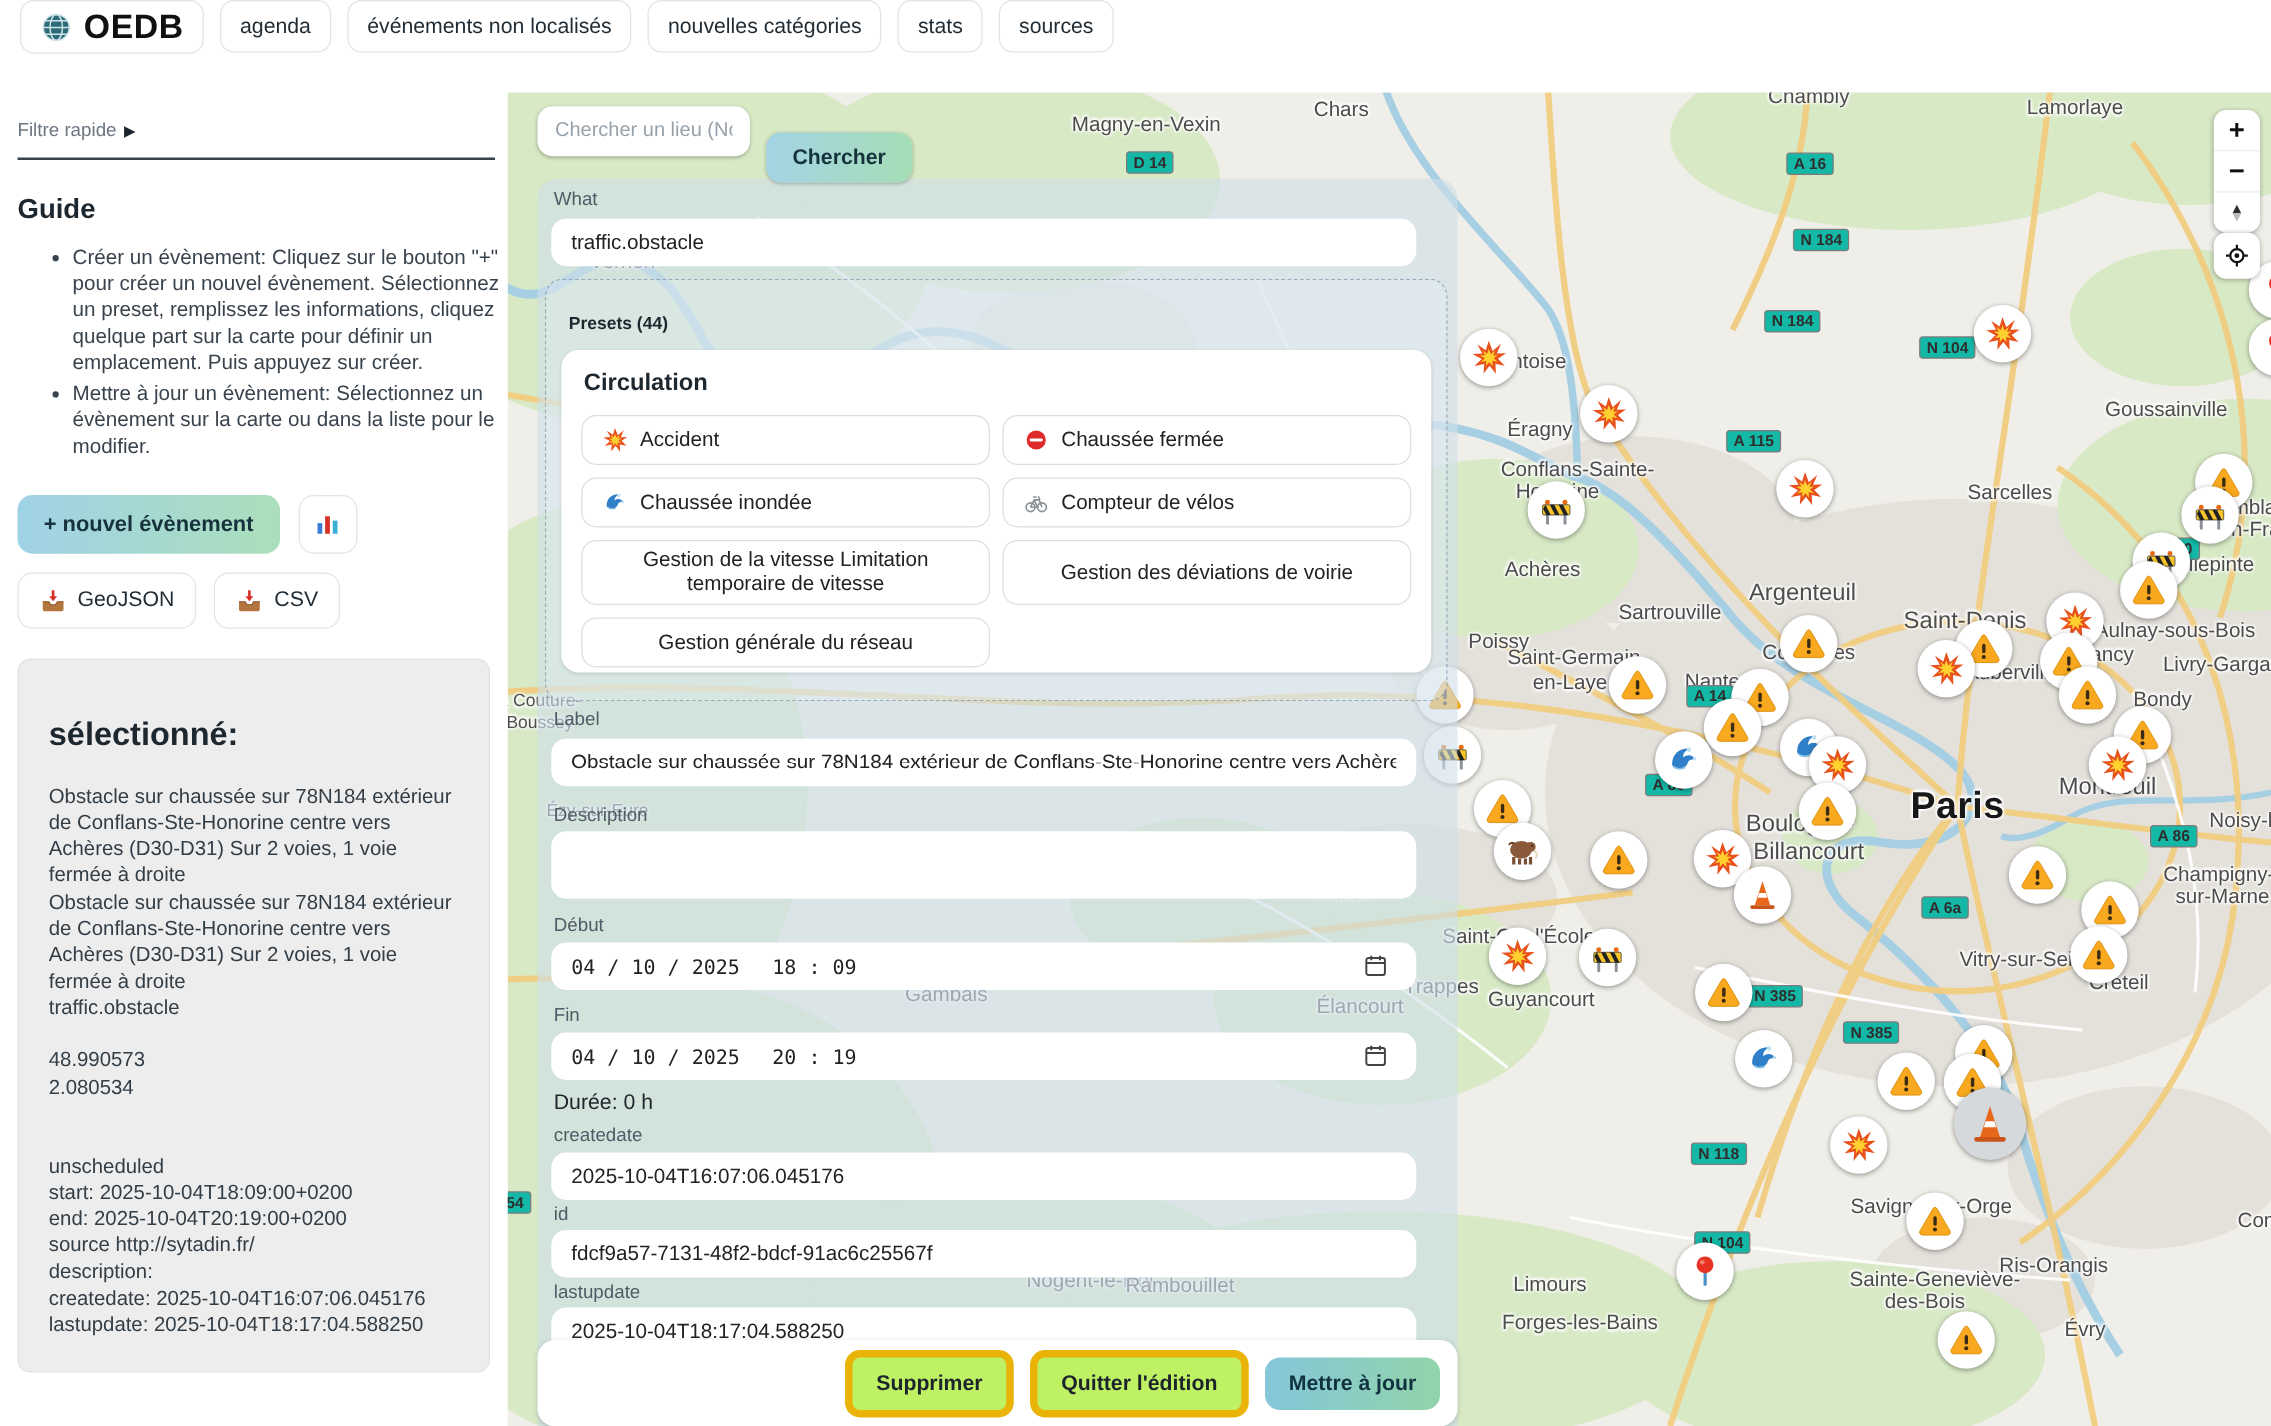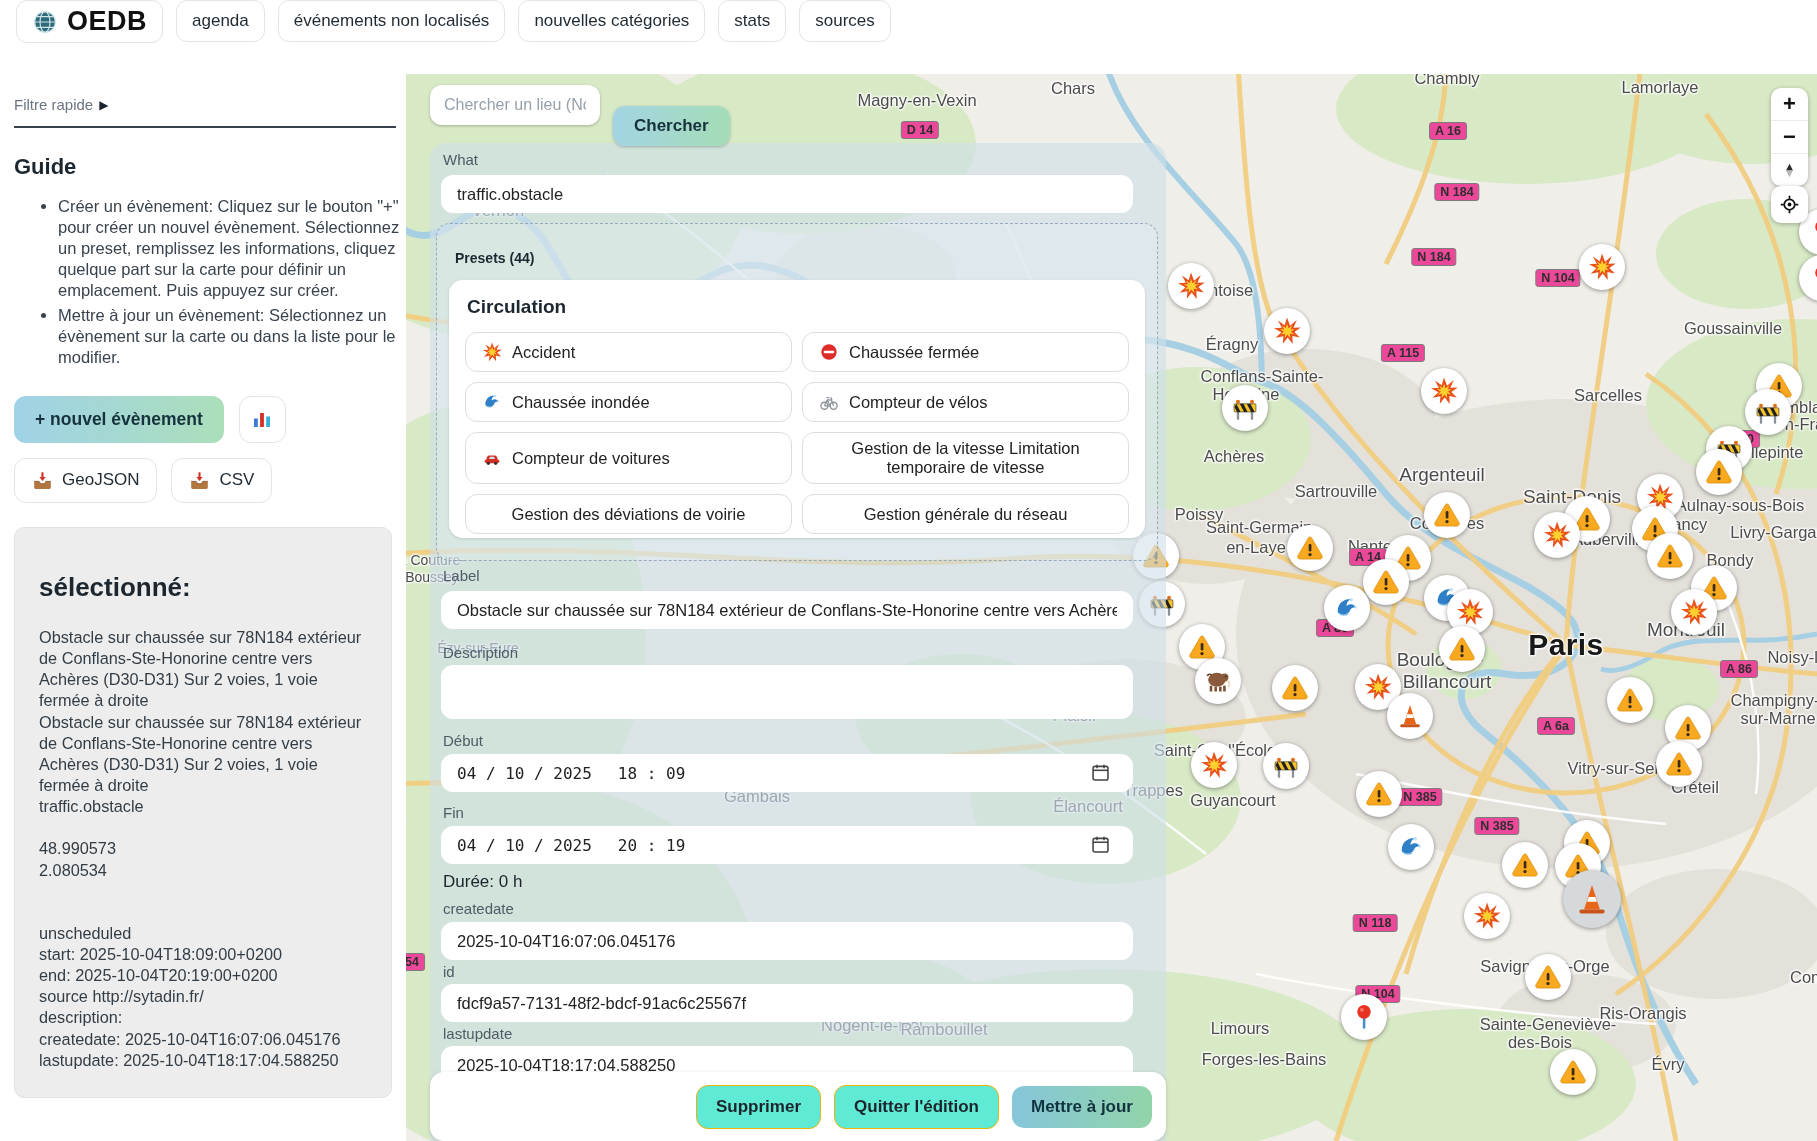--- a/index.html
+++ b/index.html
@@ -37,21 +37,21 @@
   
   .map{position:absolute;left:406px;top:74px;width:1411px;height:1067px;background:#f0eee8;overflow:hidden;z-index:1;}
   .map svg.bg{position:absolute;left:0;top:0;}
   .lbl{position:absolute;transform:translate(-50%,-50%);color:#4c4c4c;white-space:nowrap;z-index:2;
        text-shadow:-1px -1px 2px #fff,1px -1px 2px #fff,-1px 1px 2px #fff,1px 1px 2px #fff;}
   .lbl.s{font-size:14px;}
   .lbl.m{font-size:16.5px;}
   .lbl.l{font-size:19px;}
   .lbl.xl{font-size:30px;font-weight:700;color:#181818;letter-spacing:.4px;}
   .shield{position:absolute;transform:translate(-50%,-50%);font-size:12.5px;font-weight:700;color:#2e2e2e;
-          background:#ec4899;border:1.5px solid #7c7c7c;border-radius:3px;padding:1px 5px;z-index:2;white-space:nowrap;}
+          background:#14b8a6;border:1.5px solid #7c7c7c;border-radius:3px;padding:1px 5px;z-index:2;white-space:nowrap;}
   .marker{position:absolute;width:46px;height:46px;border-radius:50%;background:#fff;z-index:3;cursor:pointer;
           box-shadow:0 1px 4px rgba(0,0,0,.4);display:flex;align-items:center;justify-content:center;
           transform:translate(-50%,-50%);}
   .marker svg{width:28px;height:28px;}
   .marker.selected{width:58px;height:58px;background:#d6d9dc;}
   .marker.selected svg{width:36px;height:36px;}
   
   .search-row{position:absolute;left:430px;top:85px;z-index:12;display:flex;gap:13px;}
   .search-input{width:170px;height:40px;border:none;border-radius:12px;background:#fff;padding:0 14px;
                 font-size:16px;color:#333;box-shadow:0 1px 3px rgba(0,0,0,.25);box-sizing:border-box;
@@ -81,21 +81,21 @@
   .preset-btn.noicon{justify-content:center;}
   .preset-btn svg{width:20px;height:20px;flex:0 0 auto;}
   .dt-input{display:flex;align-items:center;gap:26px;font-family:"DejaVu Sans Mono",monospace;font-size:16px;
             color:#222;}
   .dt-input .cal{position:absolute;right:22px;top:8px;width:21px;height:21px;cursor:pointer;}
   .duration{position:absolute;left:13px;top:729px;font-size:17px;color:#1d242b;}
   
   .action-bar{position:absolute;left:430px;top:1072px;width:736px;height:69px;background:#fff;z-index:14;
               border-radius:14px;display:flex;align-items:center;justify-content:flex-end;gap:13px;
               padding-right:14px;box-sizing:border-box;box-shadow:0 1px 4px rgba(0,0,0,.15);}
-  .bar-btn{padding:11px 19px;border:1px solid #eab308;border-radius:12px;background:#5eead4;font-size:17px;
+  .bar-btn{padding:11px 19px;border:6px solid #eab308;border-radius:12px;background:#bef264;font-size:17px;
            font-weight:600;color:#1d242b;cursor:pointer;font-family:"Liberation Sans",sans-serif;}
   .bar-btn.primary{border:none;background:linear-gradient(90deg,#85c6da,#92d4a9);color:#10333f;}
   
   .ctrl-group{position:absolute;right:9px;top:88px;width:37px;background:#fff;border-radius:10px;z-index:16;
               box-shadow:0 1px 4px rgba(0,0,0,.3);overflow:hidden;}
   .ctrl-cell{height:32px;display:flex;align-items:center;justify-content:center;font-size:22px;font-weight:700;
              color:#111;cursor:pointer;border-bottom:1px solid #ececec;}
   .ctrl-cell:last-child{border-bottom:none;}
   .ctrl-locate{position:absolute;right:9px;top:186px;width:37px;height:37px;background:#fff;border-radius:10px;
                z-index:16;box-shadow:0 1px 4px rgba(0,0,0,.3);display:flex;align-items:center;
@@ -686,26 +686,20 @@
                 <use href="#ic-wave"></use>
               </svg>
               <span>Chaussée inondée</span>
             </button>
             <button class="preset-btn">
               <svg>
                 <use href="#ic-bike"></use>
               </svg>
               <span>Compteur de vélos</span>
             </button>
-            <button class="preset-btn">
-              <svg>
-                <use href="#ic-car"></use>
-              </svg>
-              <span>Compteur de voitures</span>
-            </button>
             <button class="preset-btn noicon">
               <span>Gestion de la vitesse Limitation temporaire de vitesse</span>
             </button>
             <button class="preset-btn noicon">
               <span>Gestion des déviations de voirie</span>
             </button>
             <button class="preset-btn noicon">
               <span>Gestion générale du réseau</span>
             </button>
           </div>

